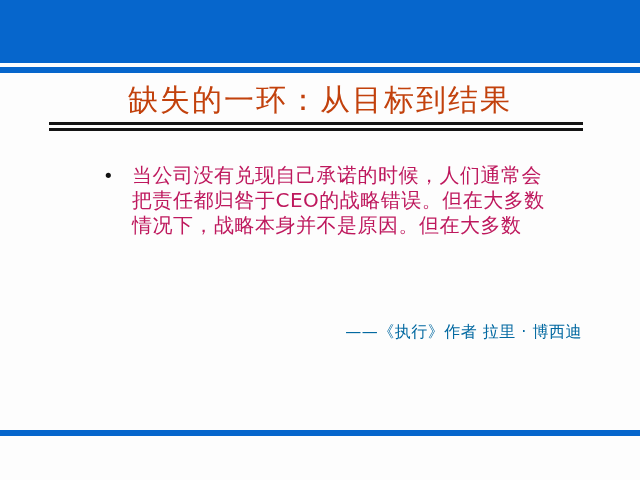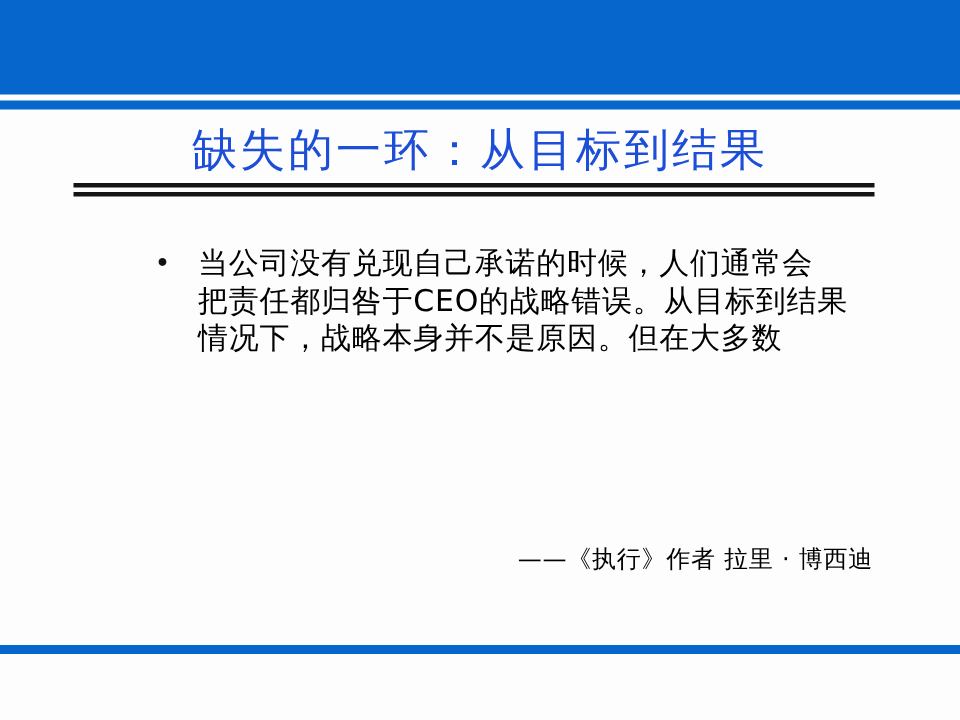--- a/index.html
+++ b/index.html
@@ -32,21 +32,21 @@
   .title {
     position: absolute;
     top: 80px; left: 0;
     width: 640px;
     margin: 0;
     text-align: center;
     font-family: "DejaVu Serif", "Liberation Serif", serif;
     font-size: 30px;
     font-weight: 500;
     letter-spacing: 2px;
-    color: #1d4ed8;
+    color: #c2410c;
     white-space: nowrap;
   }
   .title-rule {
     position: absolute;
     top: 122px; left: 49px;
     width: 534px;
     height: 9px;
     box-sizing: border-box;
     border-top: 3px solid #141414;
     border-bottom: 3px solid #141414;
@@ -61,36 +61,35 @@
   .bullet-marker {
     flex: 0 0 29px;
     font-size: 18px;
     line-height: 25px;
     color: #111111;
   }
   .bullet-text {
     flex: 1 1 auto;
     font-size: 20px;
     line-height: 25px;
-    color: #000000;
+    color: #be185d;
     letter-spacing: 0.5px;
   }
   .bullet-text .line {
     white-space: nowrap;
   }
   .attribution {
     position: absolute;
     top: 322px;
     right: 58px;
     font-size: 16px;
     line-height: 20px;
-    color: #000000;
+    color: #0369a1;
     letter-spacing: 0.5px;
     white-space: nowrap;
-    margin-top: 41px;
   }
   .bottom-stripe {
     position: absolute;
     top: 430px; left: 0;
     width: 640px;
     height: 6px;
     background: #0666cc;
   }
 </style>
 </head>
@@ -102,21 +101,21 @@
   <div class="top-stripe"></div>
 
   <h1 class="title">缺失的一环：从目标到结果</h1>
 
   <div class="title-rule"></div>
 
   <div class="bullet-block">
     <span class="bullet-marker">•</span>
     <div class="bullet-text">
       <div class="line">当公司没有兑现自己承诺的时候，人们通常会</div>
-      <div class="line">把责任都归咎于CEO的战略错误。从目标到结果</div>
+      <div class="line">把责任都归咎于CEO的战略错误。但在大多数</div>
       <div class="line">情况下，战略本身并不是原因。但在大多数</div>
     </div>
   </div>
 
   <div class="attribution">——《执行》作者  拉里 · 博西迪</div>
 
   <div class="bottom-stripe"></div>
 
 </div>
 

